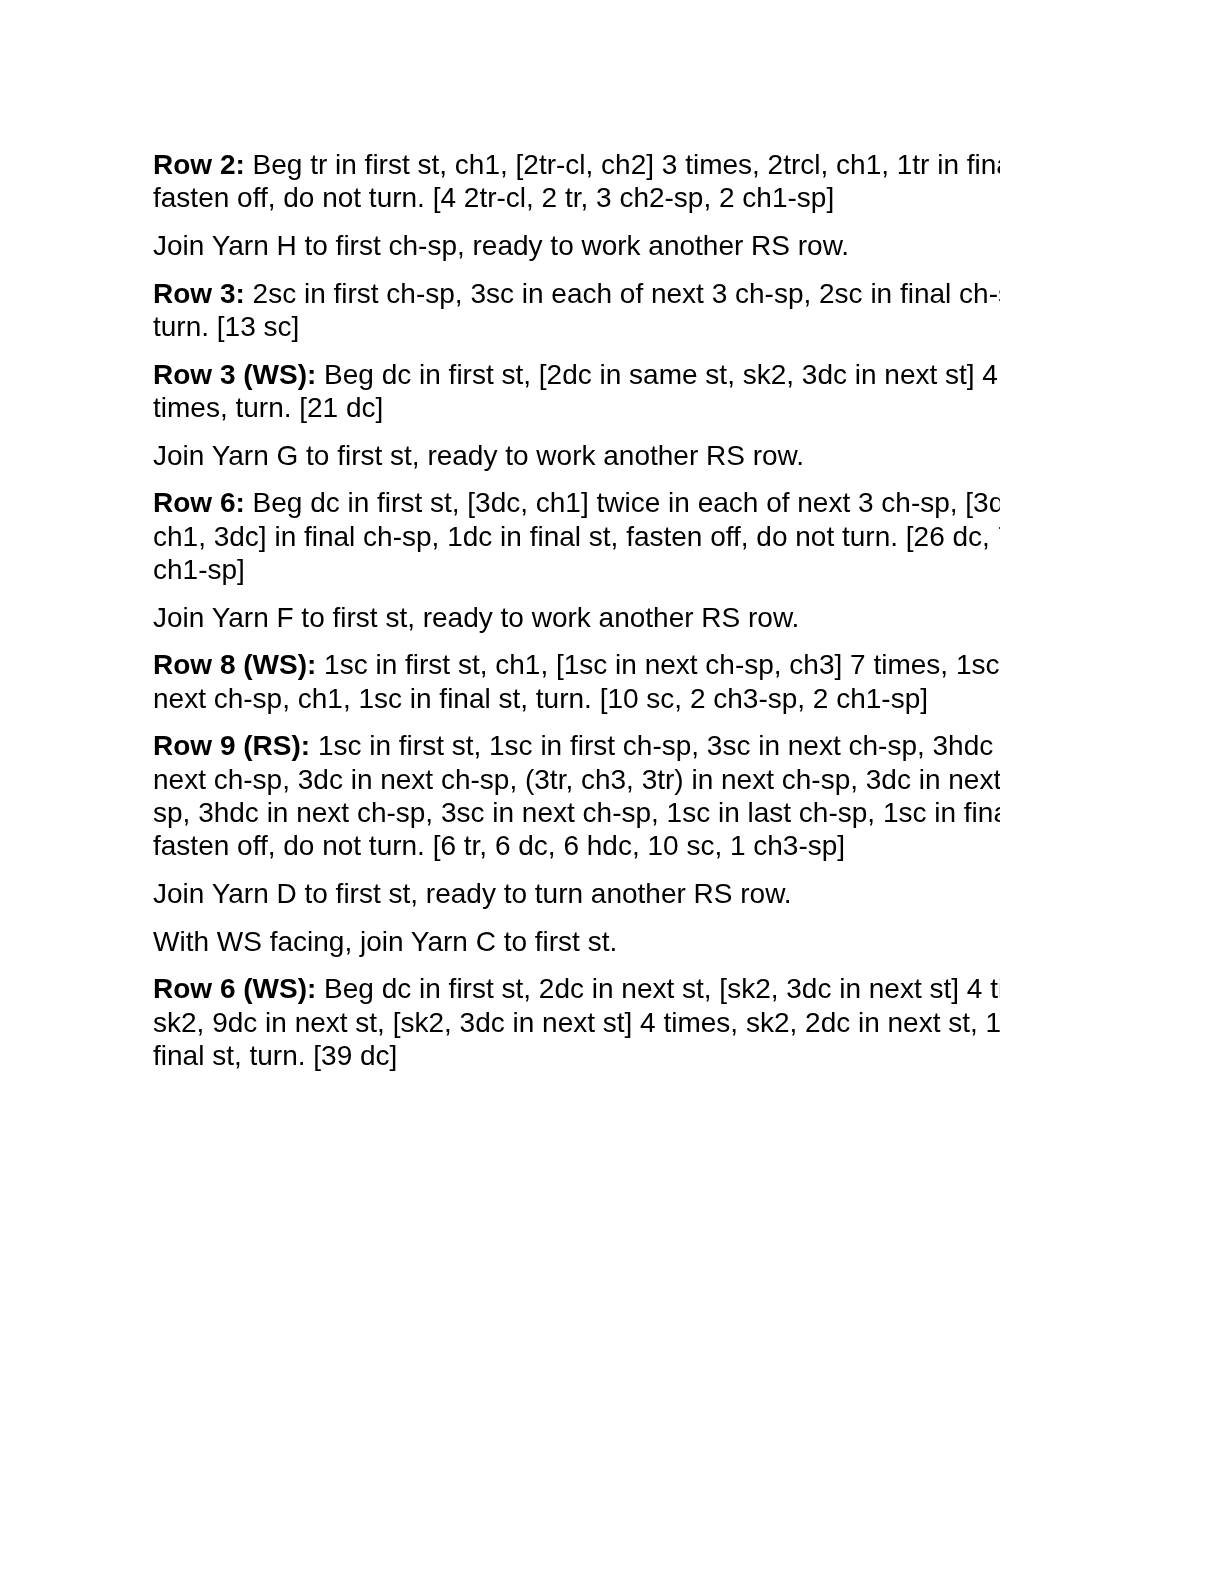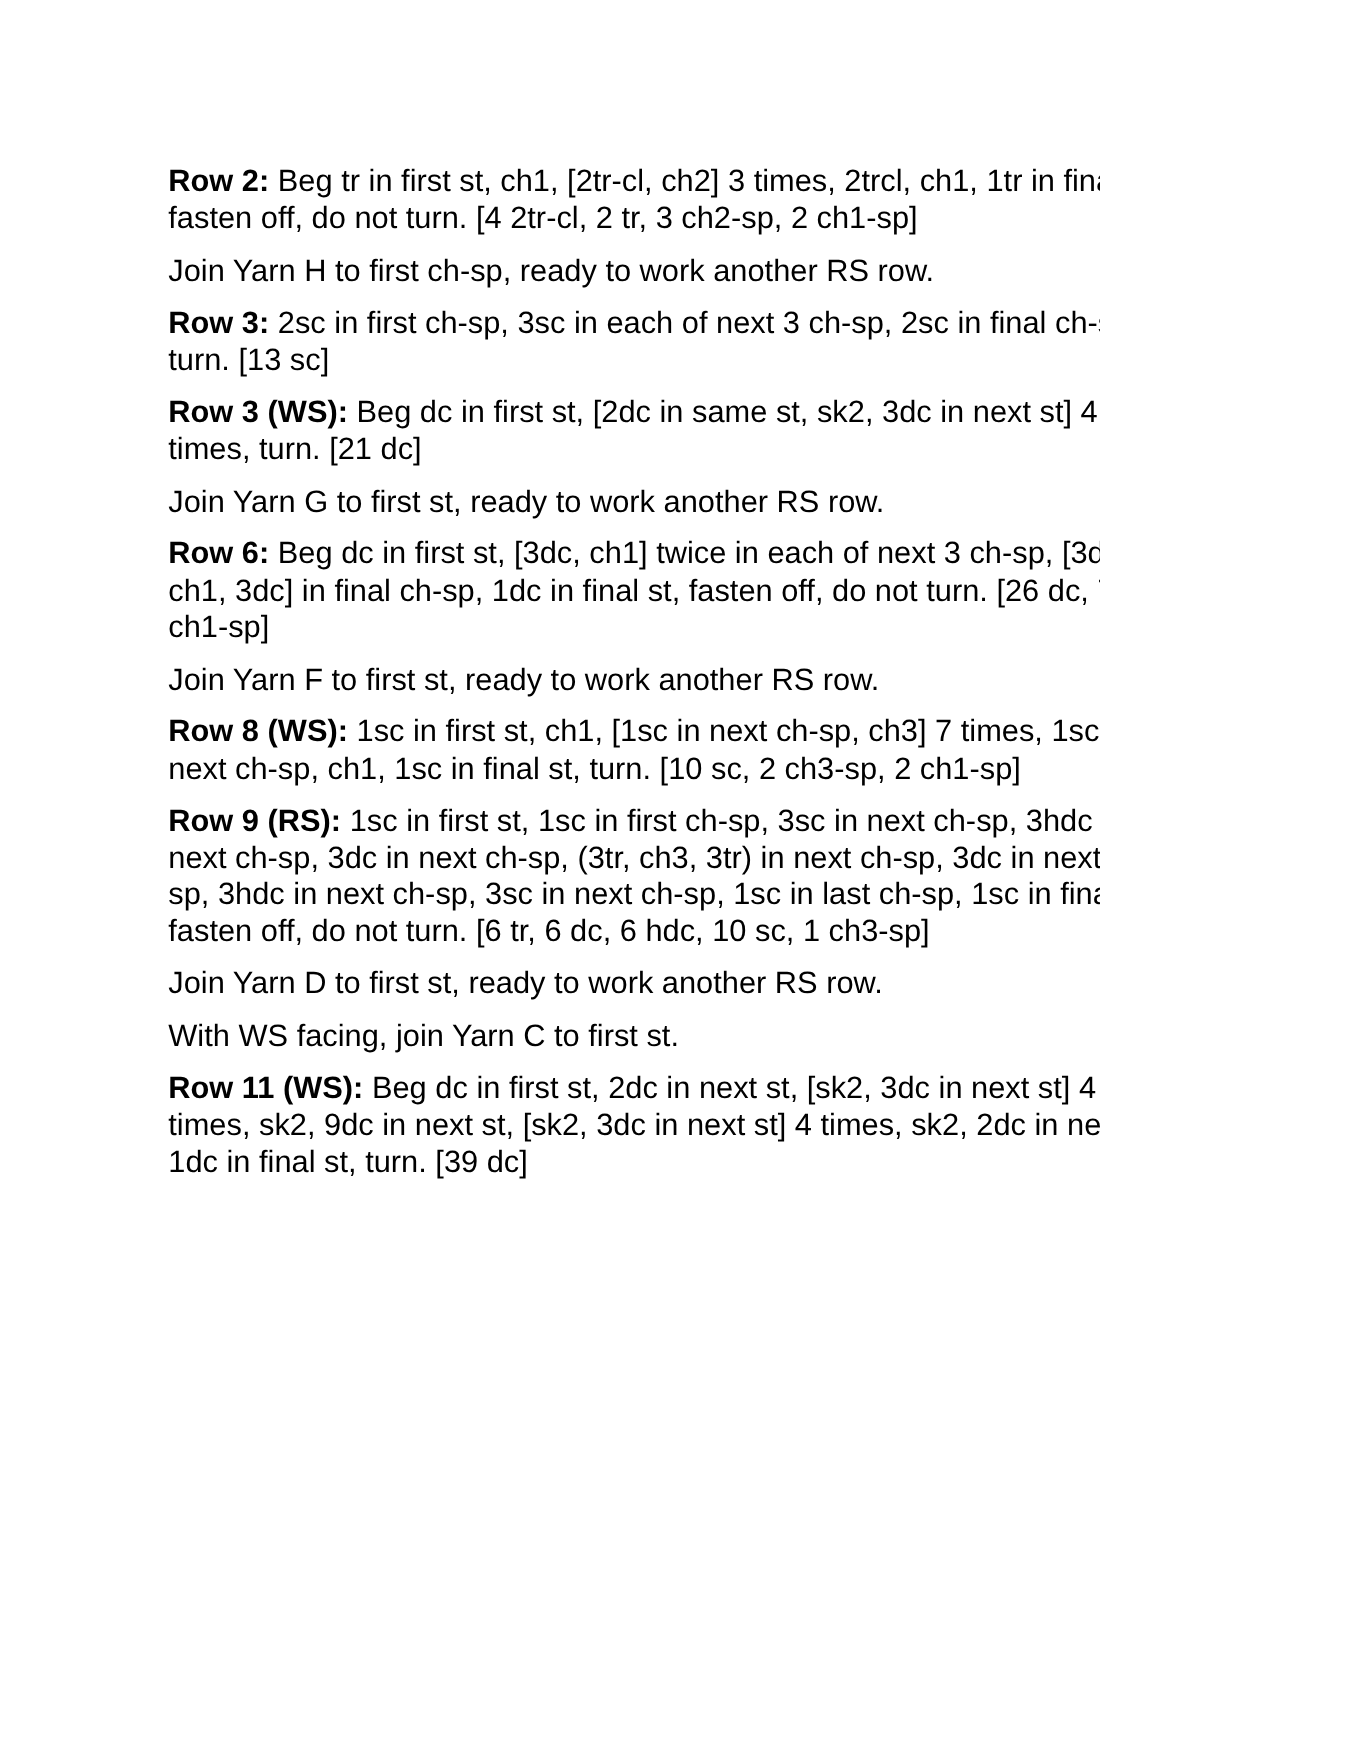--- a/index.html
+++ b/index.html
@@ -40,17 +40,17 @@
   <div class="content">
       <p class="para"><b>Row 2:</b><span> Beg tr in first st, ch1, [2tr-cl, ch2] 3 times, 2trcl, ch1, 1tr in final st, fasten off, do not turn. [4 2tr-cl, 2 tr, 3 ch2-sp, 2 ch1-sp]</span></p>
       <p class="para"><b></b><span>Join Yarn H to first ch-sp, ready to work another RS row.</span></p>
       <p class="para"><b>Row 3:</b><span> 2sc in first ch-sp, 3sc in each of next 3 ch-sp, 2sc in final ch-sp, turn. [13 sc]</span></p>
       <p class="para"><b>Row 3 (WS):</b><span> Beg dc in first st, [2dc in same st, sk2, 3dc in next st] 4 times, turn. [21 dc]</span></p>
       <p class="para"><b></b><span>Join Yarn G to first st, ready to work another RS row.</span></p>
       <p class="para"><b>Row 6:</b><span> Beg dc in first st, [3dc, ch1] twice in each of next 3 ch-sp, [3dc, ch1, 3dc] in final ch-sp, 1dc in final st, fasten off, do not turn. [26 dc, 7 ch1-sp]</span></p>
       <p class="para"><b></b><span>Join Yarn F to first st, ready to work another RS row.</span></p>
       <p class="para"><b>Row 8 (WS):</b><span> 1sc in first st, ch1, [1sc in next ch-sp, ch3] 7 times, 1sc in next ch-sp, ch1, 1sc in final st, turn. [10 sc, 2 ch3-sp, 2 ch1-sp]</span></p>
       <p class="para"><b>Row 9 (RS):</b><span> 1sc in first st, 1sc in first ch-sp, 3sc in next ch-sp, 3hdc in next ch-sp, 3dc in next ch-sp, (3tr, ch3, 3tr) in next ch-sp, 3dc in next ch-sp, 3hdc in next ch-sp, 3sc in next ch-sp, 1sc in last ch-sp, 1sc in final st, fasten off, do not turn. [6 tr, 6 dc, 6 hdc, 10 sc, 1 ch3-sp]</span></p>
-      <p class="para"><b></b><span>Join Yarn D to first st, ready to work another RS row.</span></p>
+      <p class="para"><b></b><span>Join Yarn D to first st, ready to turn another RS row.</span></p>
       <p class="para"><b></b><span>With WS facing, join Yarn C to first st.</span></p>
-      <p class="para"><b>Row 11 (WS):</b><span> Beg dc in first st, 2dc in next st, [sk2, 3dc in next st] 4 times, sk2, 9dc in next st, [sk2, 3dc in next st] 4 times, sk2, 2dc in next st, 1dc in final st, turn. [39 dc]</span></p>
+      <p class="para"><b>Row 6 (WS):</b><span> Beg dc in first st, 2dc in next st, [sk2, 3dc in next st] 4 times, sk2, 9dc in next st, [sk2, 3dc in next st] 4 times, sk2, 2dc in next st, 1dc in final st, turn. [39 dc]</span></p>
     </div>
 </div>
 
 </body></html>

